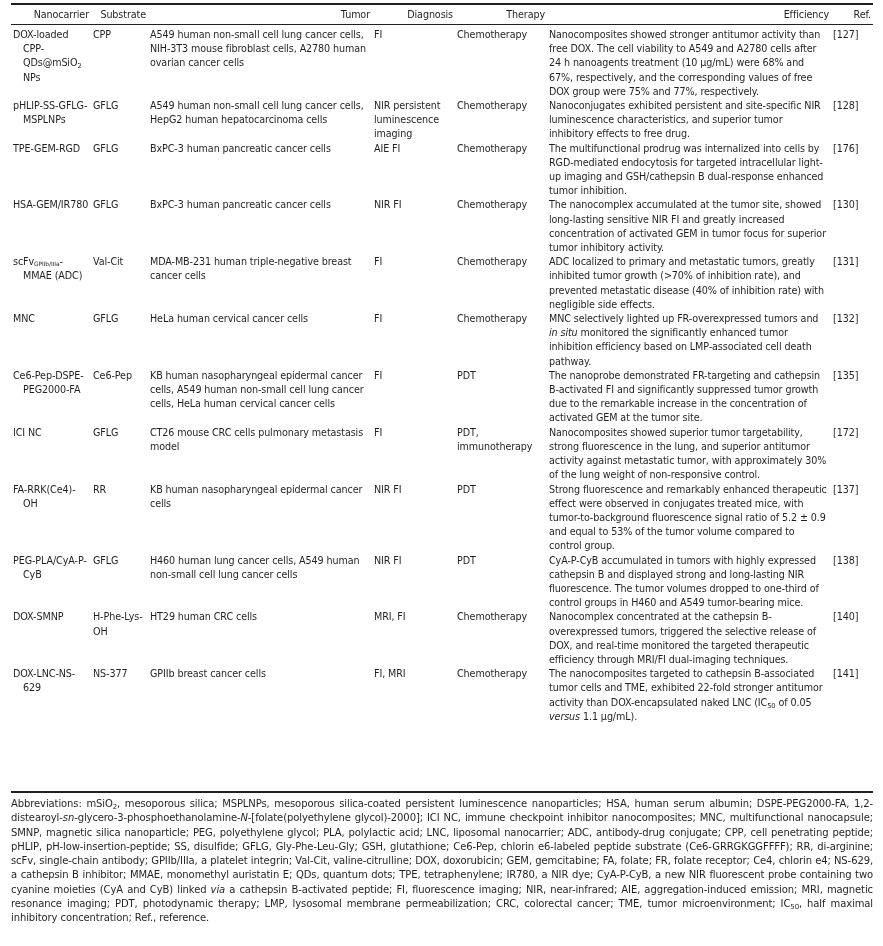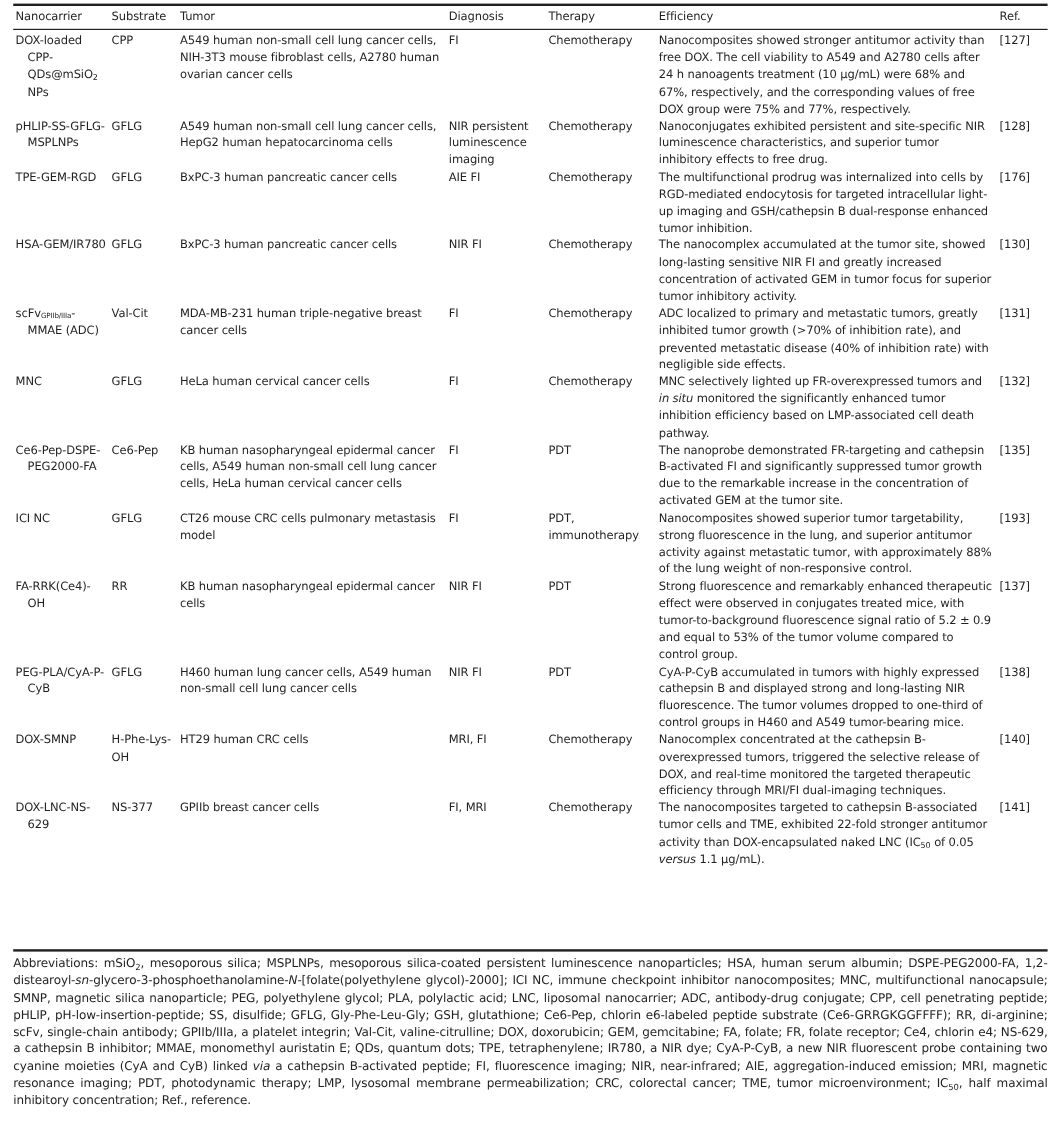--- a/index.html
+++ b/index.html
@@ -14,21 +14,21 @@
   .rule-bot { position: absolute; left: 0; top: 791px; width: 862px; height: 2px; background: #231f20; }
 
   table.tbl {
     position: absolute; left: 0; top: 5px; width: 862px;
     border-collapse: collapse; table-layout: fixed;
     font-size: 9.6px; line-height: 14.2px; letter-spacing: -0.1px;
   }
   table.tbl th, table.tbl td {
     text-align: left; vertical-align: top; padding: 0 2px 0 2px; font-weight: normal;
   }
-  table.tbl thead th { height: 19px; line-height: 19px; padding-top: 0; }
+  table.tbl thead th { height: 19px; line-height: 19px; padding-top: 0; text-align: right; }
   table.tbl tbody tr.first td { padding-top: 4px; margin-top: 23px; }
   col.c-nano { width: 80px; }
   col.c-sub  { width: 57px; }
   col.c-tum  { width: 224px; }
   col.c-diag { width: 83px; }
   col.c-ther { width: 92px; }
   col.c-eff  { width: 284px; }
   col.c-ref  { width: 42px; }
 
   .nano-text { display: block; padding-left: 10px; text-indent: -10px; }
@@ -156,22 +156,22 @@
       </tr>
 
       <tr>
         <td>
             <span class="nano-text">ICI NC</span>
           </td>
         <td>GFLG</td>
         <td>CT26 mouse CRC cells pulmonary metastasis model</td>
         <td>FI</td>
         <td>PDT, immunotherapy</td>
-        <td>Nanocomposites showed superior tumor targetability, strong fluorescence in the lung, and superior antitumor activity against metastatic tumor, with approximately 88% of the lung weight of non-responsive control.</td>
-        <td>[193]</td>
+        <td>Nanocomposites showed superior tumor targetability, strong fluorescence in the lung, and superior antitumor activity against metastatic tumor, with approximately 30% of the lung weight of non-responsive control.</td>
+        <td>[172]</td>
       </tr>
 
       <tr>
         <td>
             <span class="nano-text">FA-RRK(Ce4)-OH</span>
           </td>
         <td>RR</td>
         <td>KB human nasopharyngeal epidermal cancer cells</td>
         <td>NIR FI</td>
         <td>PDT</td>

